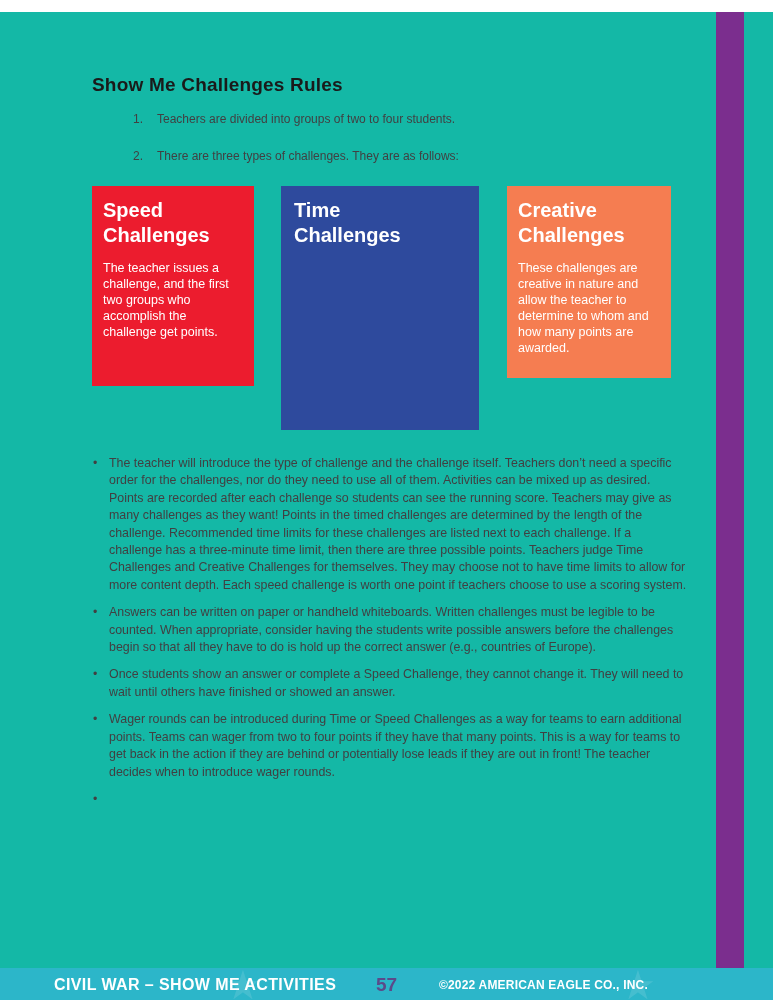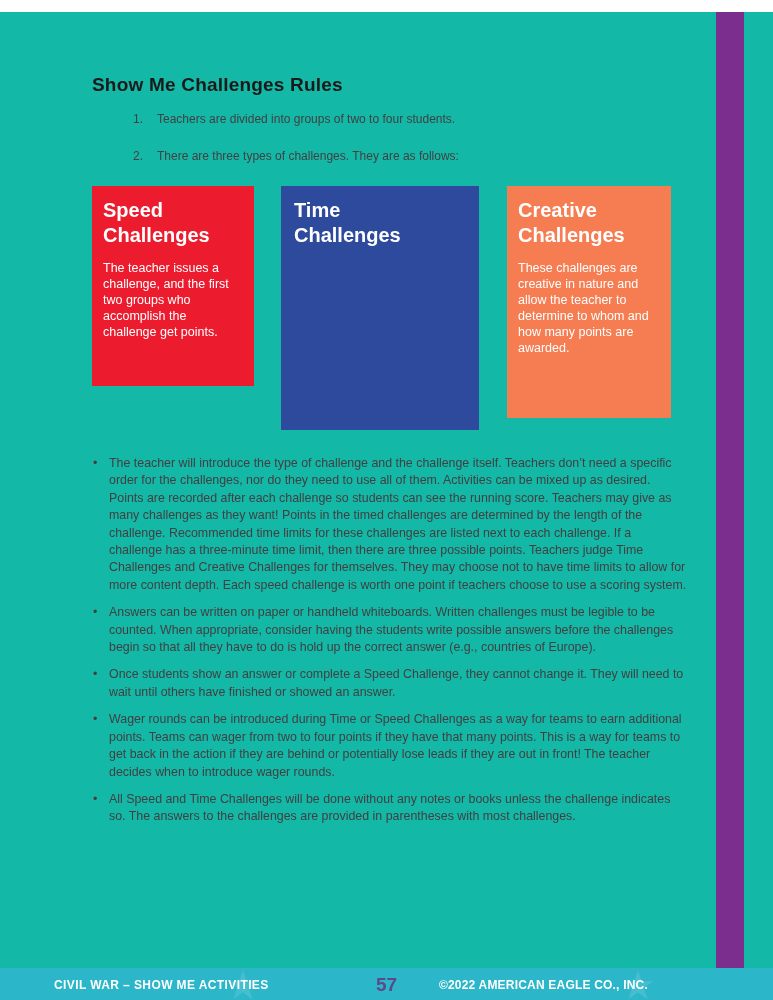--- a/index.html
+++ b/index.html
@@ -65,21 +65,21 @@
     white-space: pre-line;
     margin-bottom: 12px;
   }
   .card p {
     font-size: 12.5px;
     line-height: 16px;
     font-weight: normal;
   }
   .card-speed    { width: 162px; height: 200px; margin-right: 27px; }
   .card-time     { width: 198px; height: 244px; margin-right: 28px; padding-left: 13px; }
-  .card-creative { width: 164px; height: 232px; }
+  .card-creative { width: 164px; height: 192px; }
 
   ul.bullets {
     list-style: none;
     margin-top: 25px;
     width: 595px;
   }
   ul.bullets li {
     position: relative;
     padding-left: 17px;
     margin-bottom: 10px;
@@ -111,21 +111,21 @@
     pointer-events: none;
   }
   footer.page-footer::before { left: 225px; }
   footer.page-footer::after  { left: 620px; }
 
   .f-left {
     position: absolute;
     left: 40px;
     top: 50%;
     transform: translateY(-50%);
-    font-size: 12px;
+    font-size: 16px;
     font-weight: bold;
     letter-spacing: 0.4px;
     padding-left: 14px;
   }
   .f-page {
     position: absolute;
     left: 50%;
     top: 50%;
     transform: translate(-50%, -50%);
     font-size: 19px;
@@ -193,21 +193,20 @@
       <li>
         <span class="marker">•</span>
         <span>Once students show an answer or complete a Speed Challenge, they cannot change it. They will need to wait until others have finished or showed an answer.</span>
       </li>
       <li>
         <span class="marker">•</span>
         <span>Wager rounds can be introduced during Time or Speed Challenges as a way for teams to earn additional points. Teams can wager from two to four points if they have that many points. This is a way for teams to get back in the action if they are behind or potentially lose leads if they are out in front! The teacher decides when to introduce wager rounds.</span>
       </li>
       <li>
         <span class="marker">•</span>
-        <span>All Speed and Time Challenges will be done without any notes or books unless the challenge indicates so. The answers to the challenges are provided in parentheses with most challenges.</span>
       </li>
     </ul>
 
   </div>
 
   <footer class="page-footer" style="background: rgb(44, 182, 201);">
     <span class="f-left">CIVIL WAR – SHOW ME ACTIVITIES</span>
     <span class="f-page">57</span>
     <span class="f-right">©2022 AMERICAN EAGLE CO., INC.</span>
   </footer>

